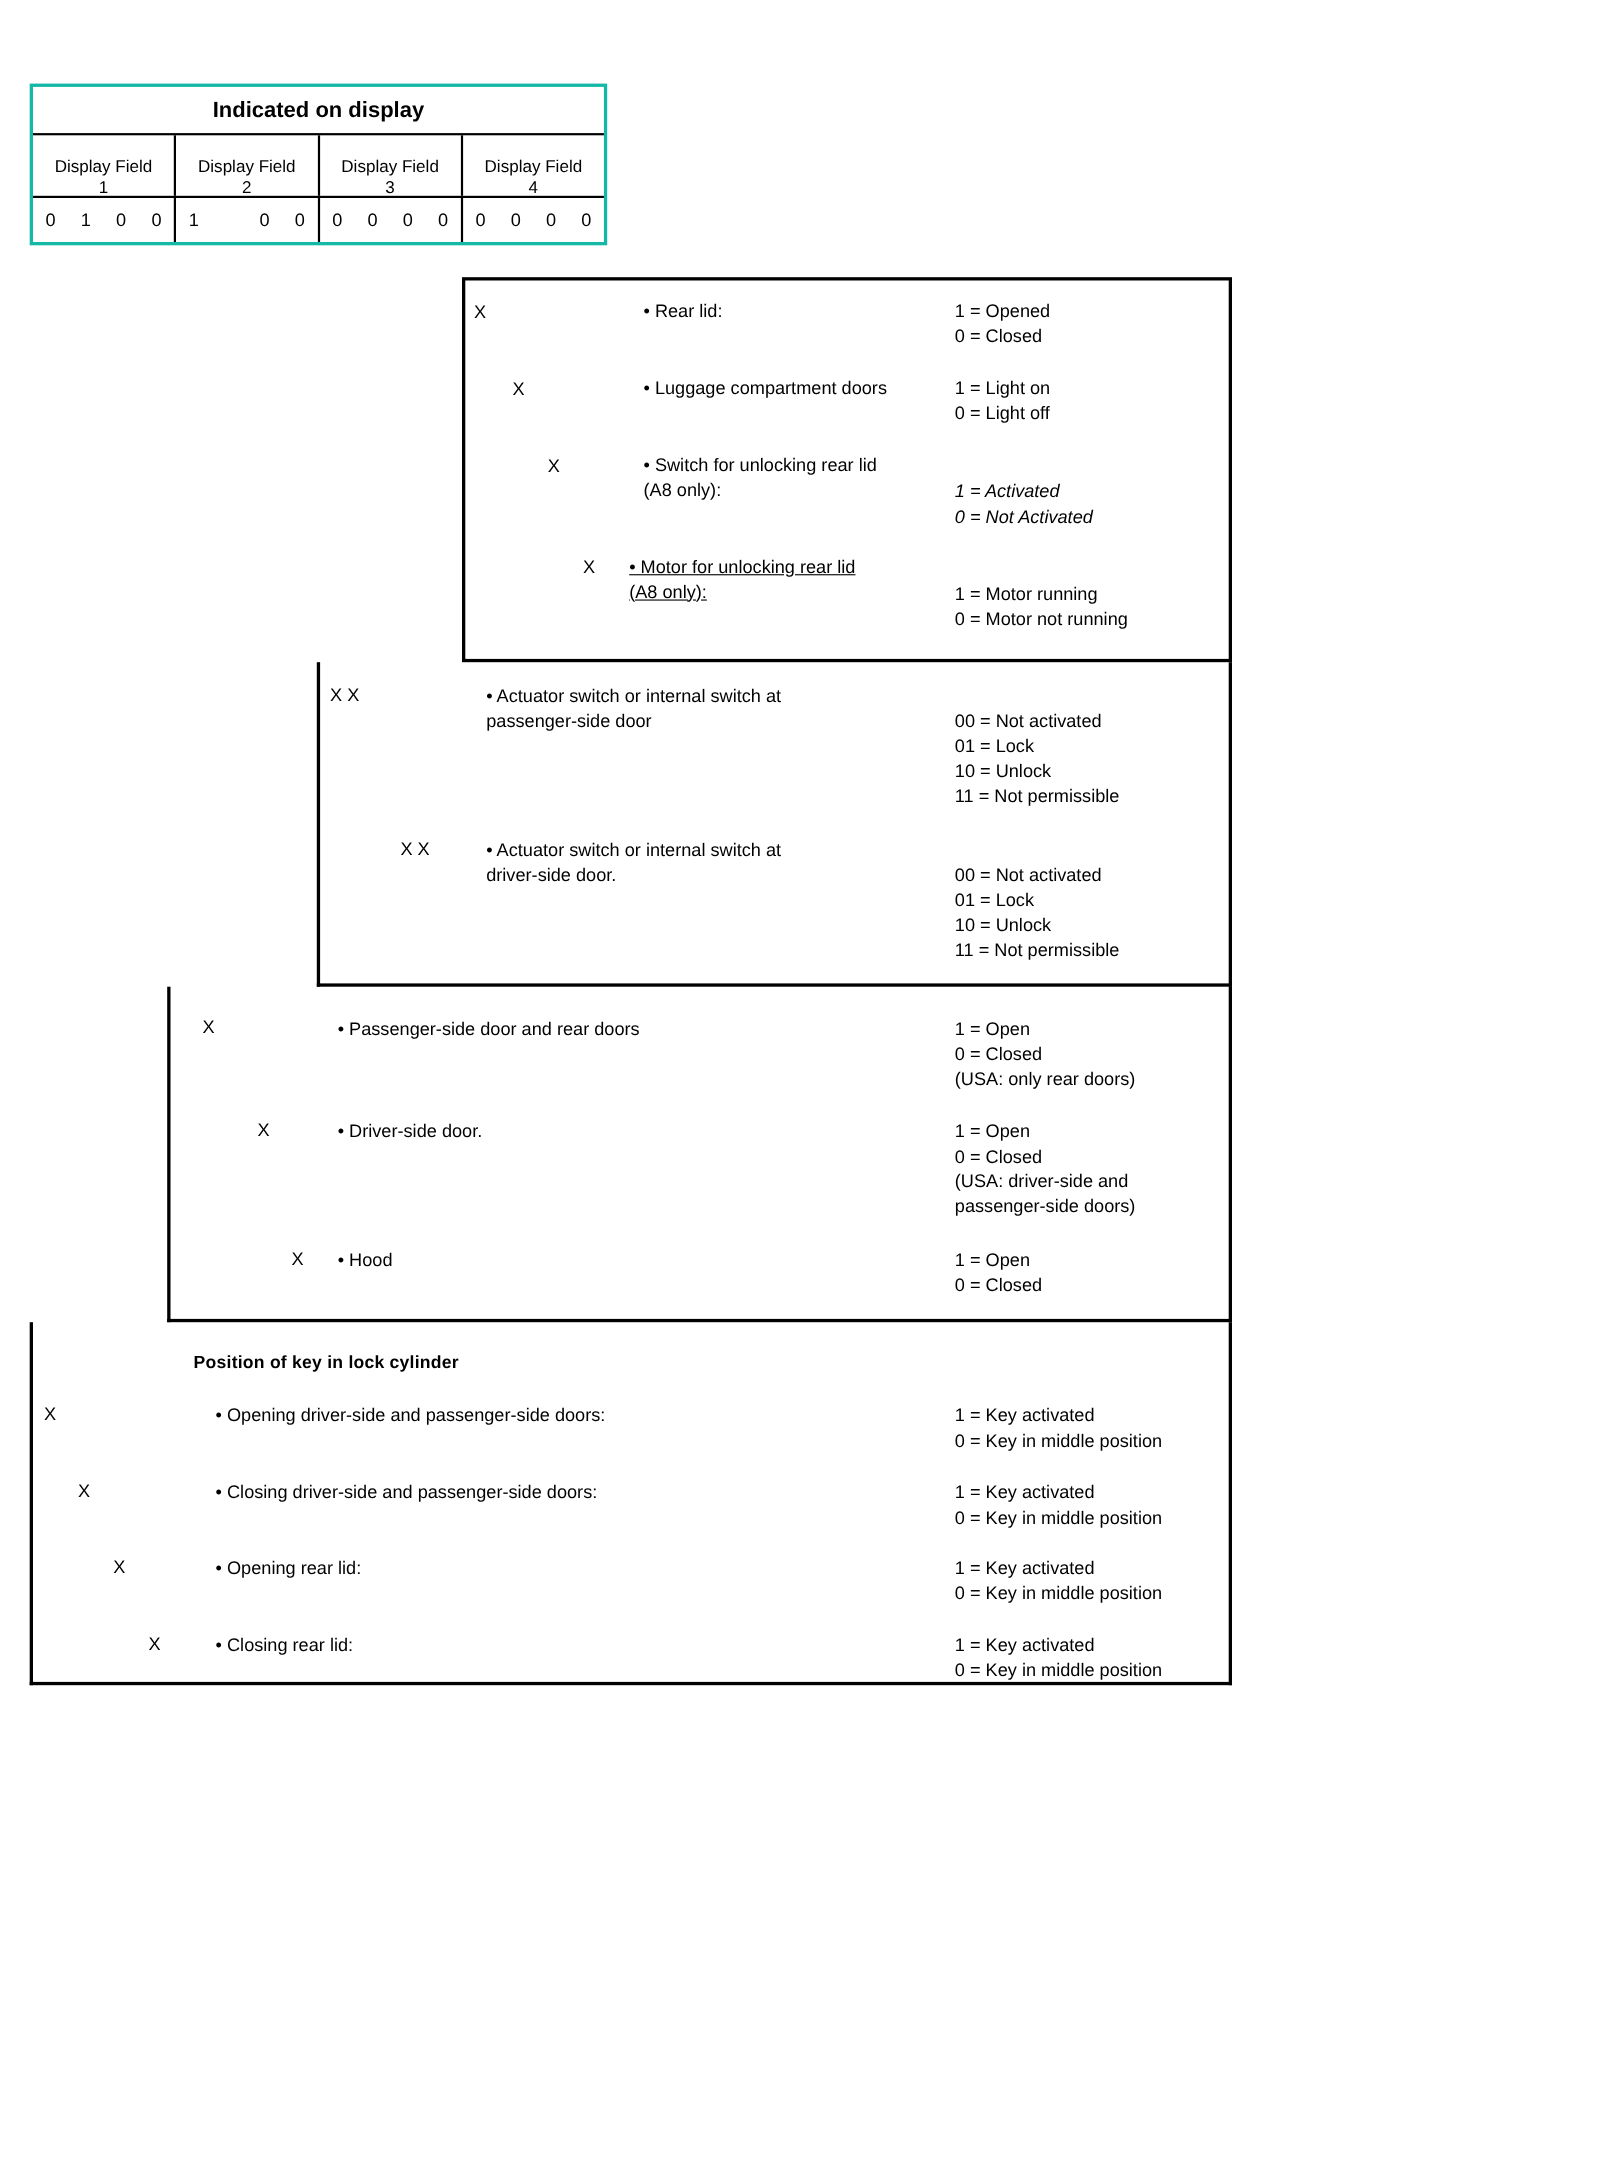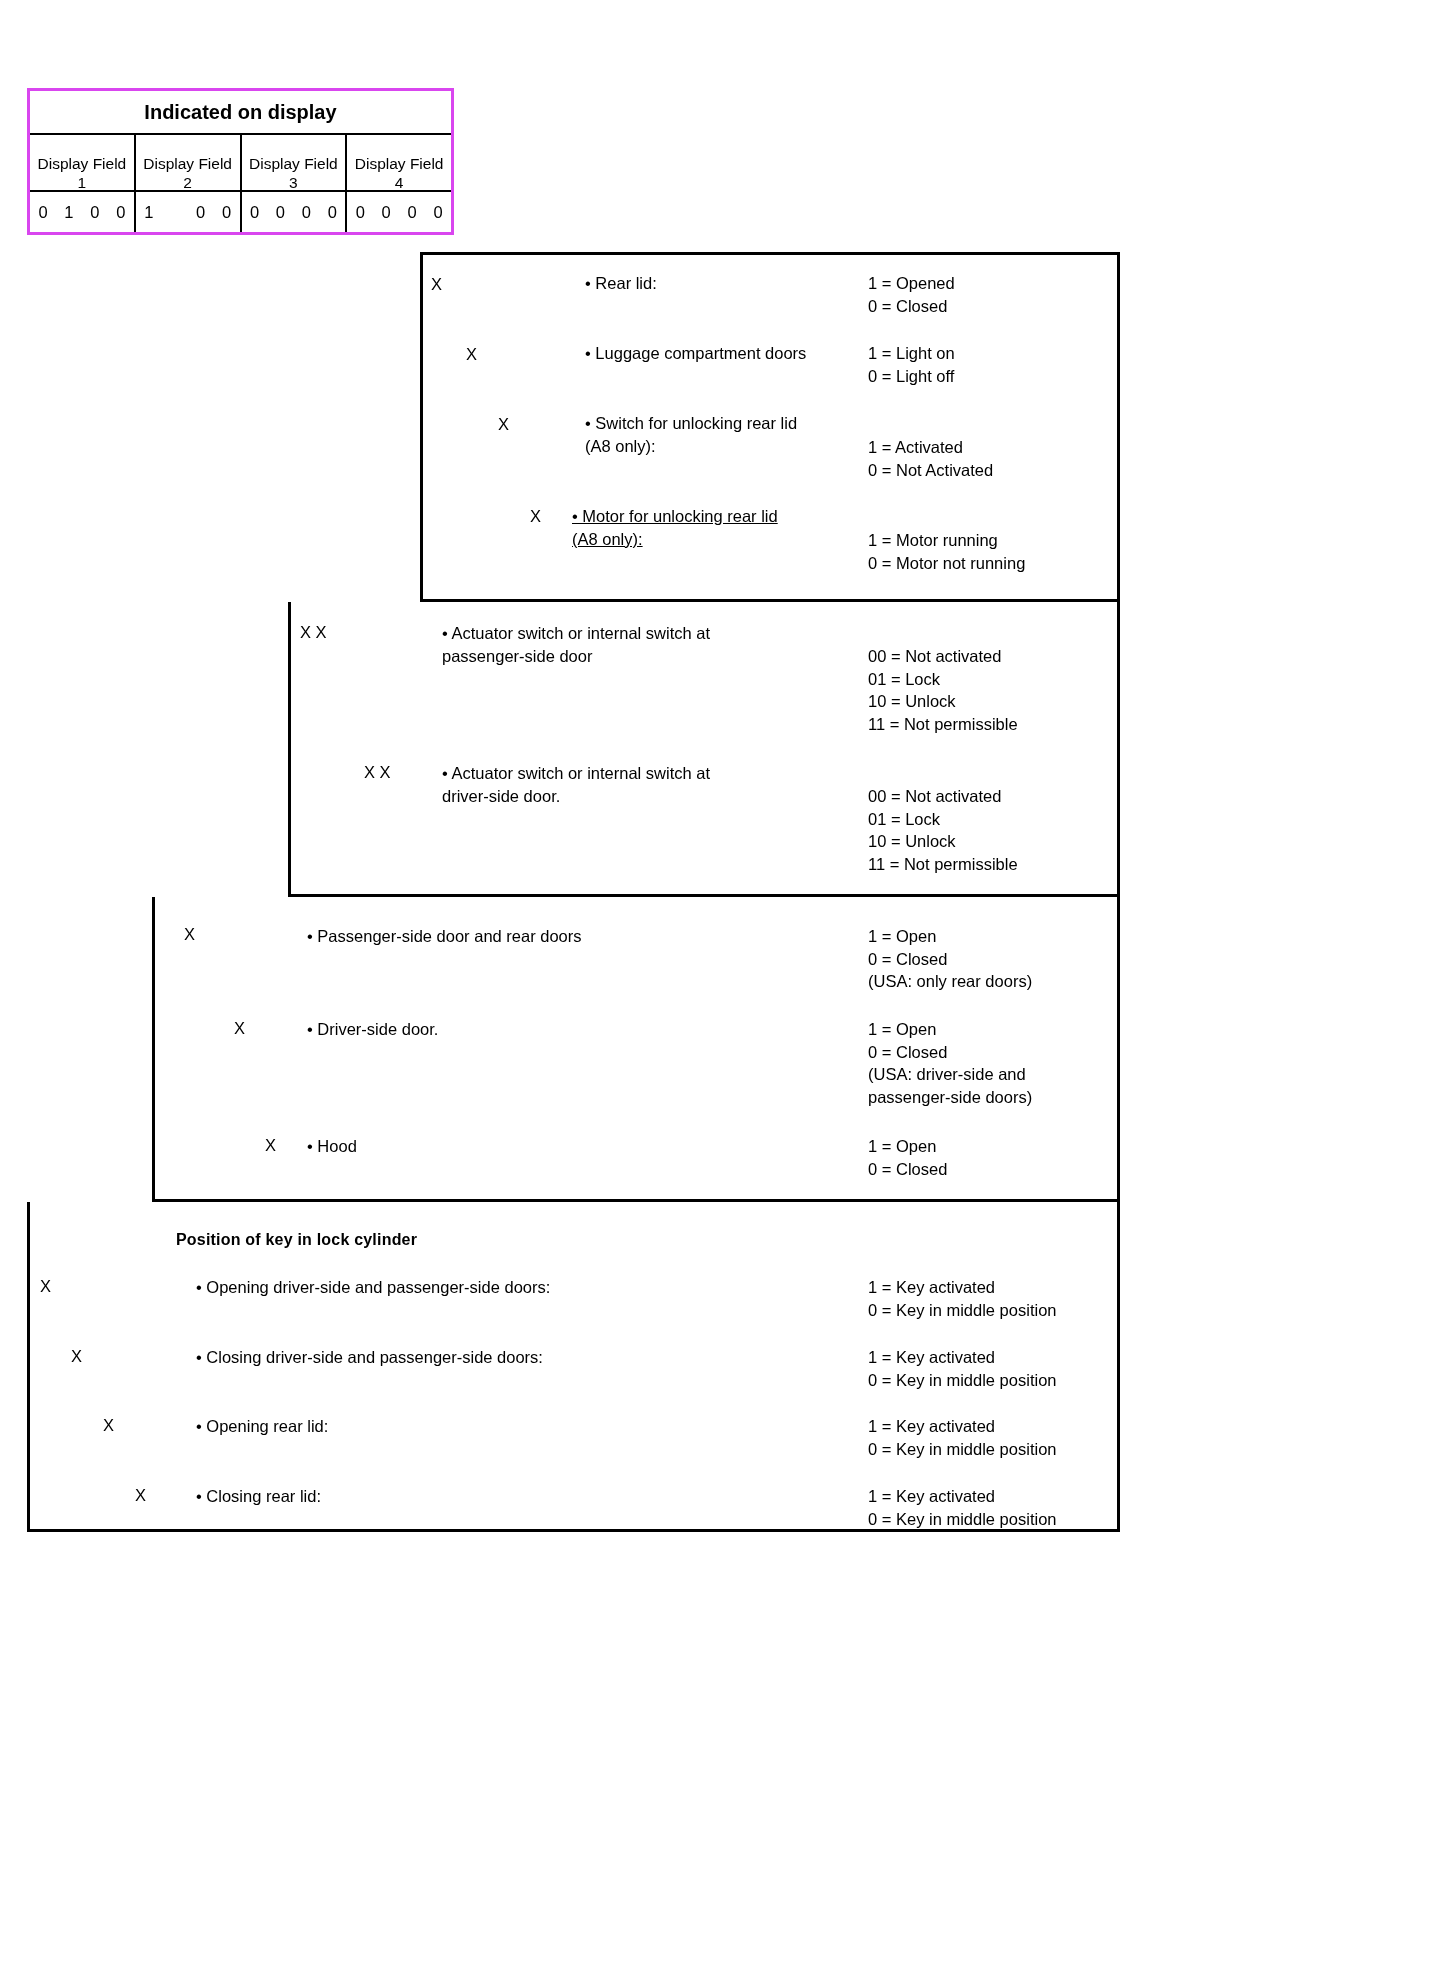--- a/index.html
+++ b/index.html
@@ -14,22 +14,22 @@
 
   
   .title-block{position:absolute;left:30px;top:12px;}
   .title-line{
     font-size:19.5px;font-weight:bold;letter-spacing:0.1px;line-height:25px;
     white-space:nowrap;
   }
 
   
   .disp-table{
-    position:absolute;left:27px;top:88px;width:427px;
-    border:3px solid #d946ef;
+    position:absolute;left:27px;top:76px;width:525px;
+    border:3px solid #14b8a6;
     box-sizing:border-box;
   }
   .disp-head{
     height:42px;line-height:42px;text-align:center;
     font-size:20px;font-weight:bold;
     border-bottom:2px solid #000;
   }
   .disp-fields{display:flex;border-bottom:2px solid #000;height:55px;}
   .disp-field{
     flex:1 1 0;text-align:center;font-size:15.5px;line-height:19px;
@@ -142,21 +142,21 @@
 0 = Closed</span>
 
   <span class="xmark" style="left:466px;top:345px;">X</span>
   <span class="desc" style="left:585px;top:342px;">• Luggage compartment doors</span>
   <span class="vals" style="left:868px;top:342px;">1 = Light on
 0 = Light off</span>
 
   <span class="xmark" style="left:498px;top:415px;">X</span>
   <span class="desc" style="left:585px;top:412px;">• Switch for unlocking rear lid
    (A8 only):</span>
-  <span class="vals" style="left:868px;top:436px;">1 = Activated
+  <span class="vals" style="left:868px;top:436px;font-style:italic;">1 = Activated
 0 = Not Activated</span>
 
   <span class="xmark" style="left:530px;top:507px;">X</span>
   <span class="desc" style="left:572px;top:505px;text-decoration:underline;">• Motor for unlocking rear lid
    (A8 only):</span>
   <span class="vals" style="left:868px;top:529px;">1 = Motor running
 0 = Motor not running</span>
 
   <div class="box" id="box2"></div>
 

